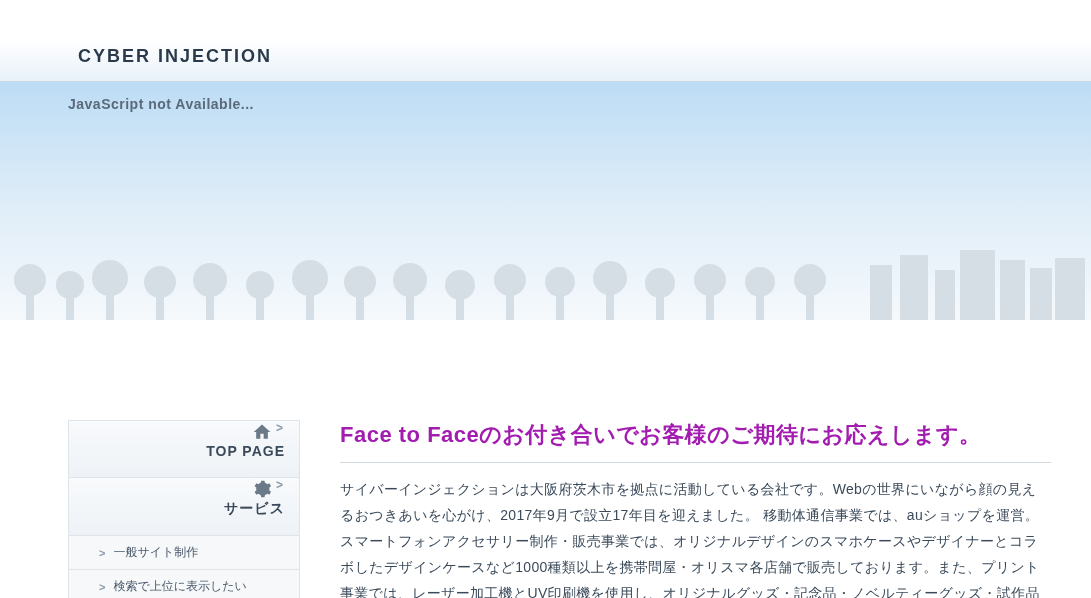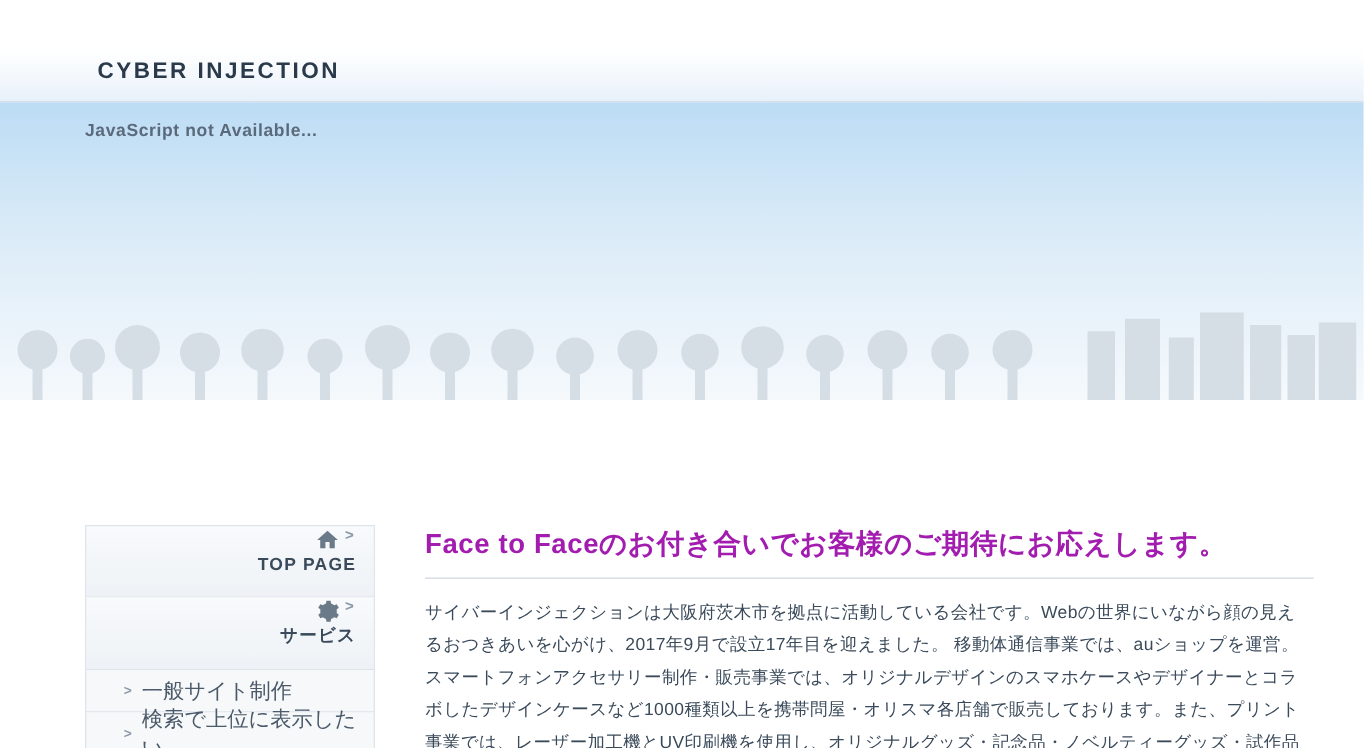--- a/index.html
+++ b/index.html
@@ -105,21 +105,21 @@
   padding-left: 30px;
   cursor: pointer;
 }
 .sub-chevron {
   color: #8a98a6;
   font-size: 11px;
   font-weight: bold;
   margin-right: 8px;
 }
 .sub-label {
-  font-size: 17px;
+  font-size: 12px;
   color: #4a5a6a;
 }
 .main {
   flex: 1;
   padding-left: 40px;
 }
 .headline {
   font-size: 22px;
   color: #a21caf;
   padding-bottom: 12px;

